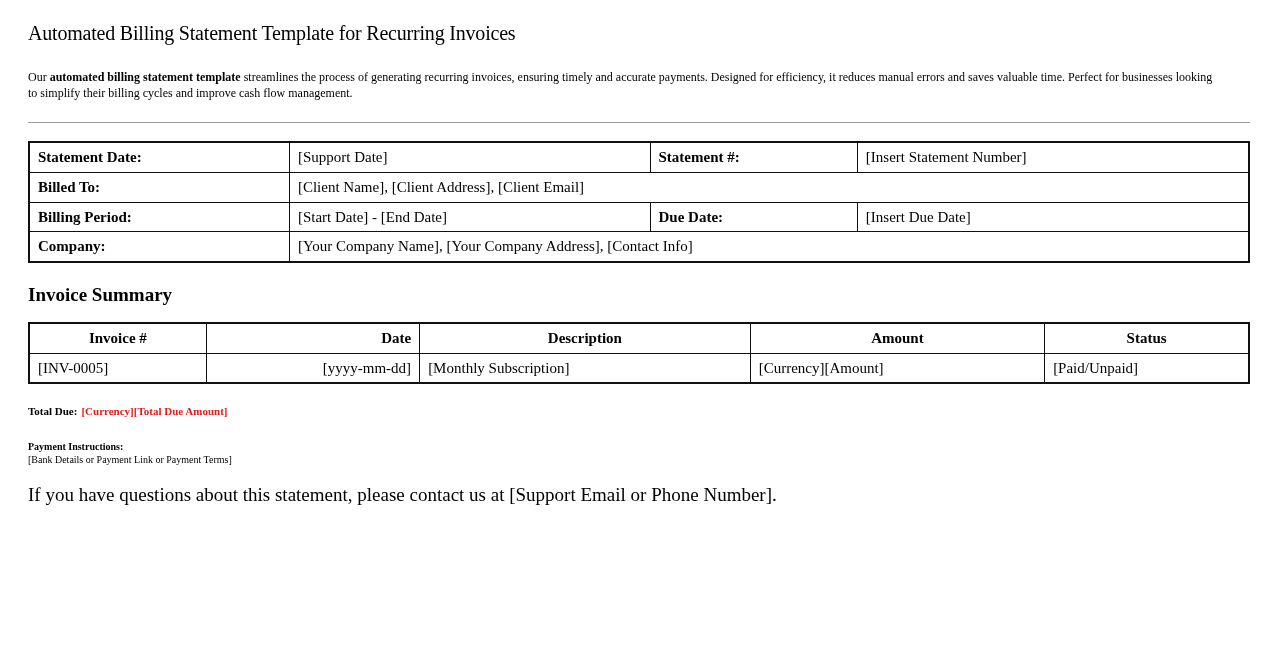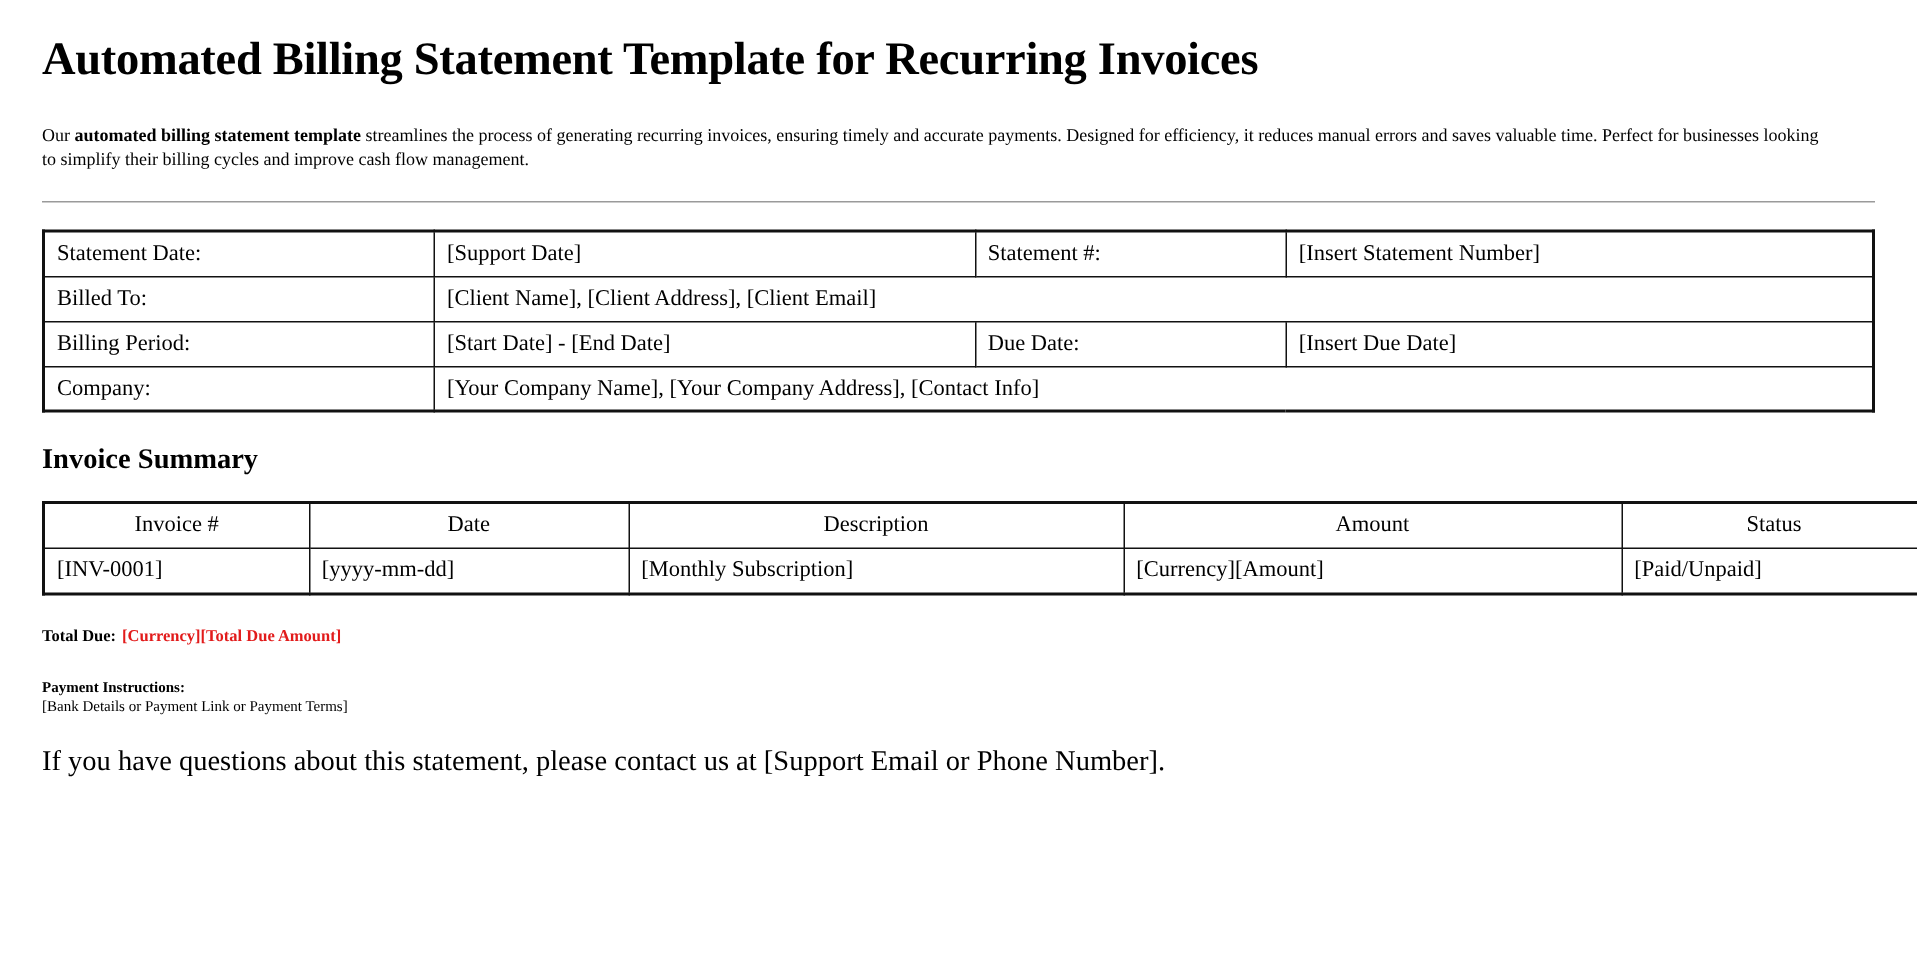--- a/index.html
+++ b/index.html
@@ -17,22 +17,22 @@
   }
 
   .page {
     padding: 22px 28px 0 28px;
     box-sizing: border-box;
     width: 1278px;
   }
 
   
   .doc-title {
-    font-size: 31px;
-    font-weight: bold;
+    font-size: 20px;
+    font-weight: normal;
     line-height: 1.12;
     letter-spacing: -0.2px;
     margin: 0 0 26px 0;
     font-family: "Liberation Serif", "DejaVu Serif", serif;
   }
 
   
   .intro {
     font-size: 12px;
     line-height: 1.32;
@@ -72,41 +72,41 @@
   td, th {
     border: 1px solid #111111;
     padding: 5px 8px;
     font-size: 15px;
     line-height: 1.25;
     vertical-align: middle;
     height: 20px;
     box-sizing: border-box;
   }
   td.label, th {
-    font-weight: normal;
+    font-weight: bold;
   }
   th {
     text-align: center;
   }
   td.value {
     font-weight: normal;
     text-align: left;
   }
 
   
   .tbl-statement td.c1 { width: 260px; }
   .tbl-statement td.c2 { width: 360px; }
   .tbl-statement td.c3 { width: 207px; }
   .tbl-statement td.c4 { width: 391px; }
 
   
   .tbl-invoice .ic1 { width: 177px; }
-  .tbl-invoice .ic2 { width: 213px; }
+  .tbl-invoice .ic2 { width: 213px; text-align: right; }
   .tbl-invoice .ic3 { width: 330px; }
-  .tbl-invoice .ic4 { width: 332px; }
+  .tbl-invoice .ic4 { width: 294px; }
   .tbl-invoice .ic5 { width: 204px; }
 
   
   .total-due {
     font-size: 11px;
     font-weight: bold;
     margin: 20px 0 0 0;
     line-height: 1.3;
   }
   .total-due .amount {
@@ -178,21 +178,21 @@
       <tr>
         <th class="ic1">Invoice #</th>
         <th class="ic2">Date</th>
         <th class="ic3">Description</th>
         <th class="ic4">Amount</th>
         <th class="ic5">Status</th>
       </tr>
     </thead>
     <tbody>
       <tr>
-        <td class="value ic1">[INV-0001]</td>
+        <td class="value ic1">[INV-0005]</td>
         <td class="value ic2">[yyyy-mm-dd]</td>
         <td class="value ic3">[Monthly Subscription]</td>
         <td class="value ic4">[Currency][Amount]</td>
         <td class="value ic5">[Paid/Unpaid]</td>
       </tr>
     </tbody>
   </table>
 
   <p class="total-due"><span>Total Due:</span><span class="amount">[Currency][Total Due Amount]</span></p>
 

